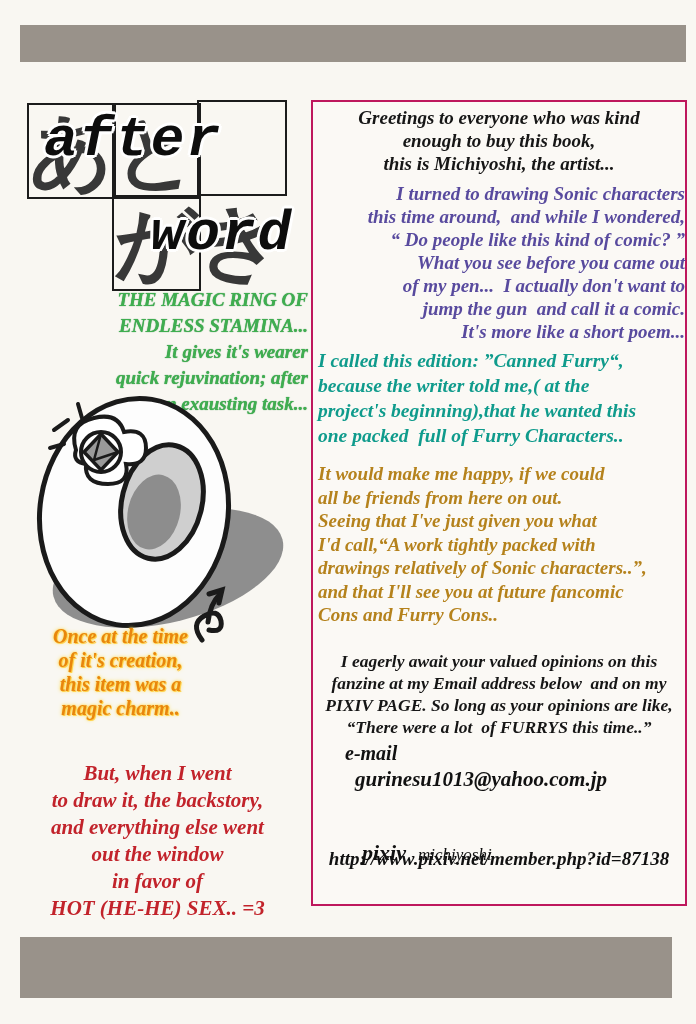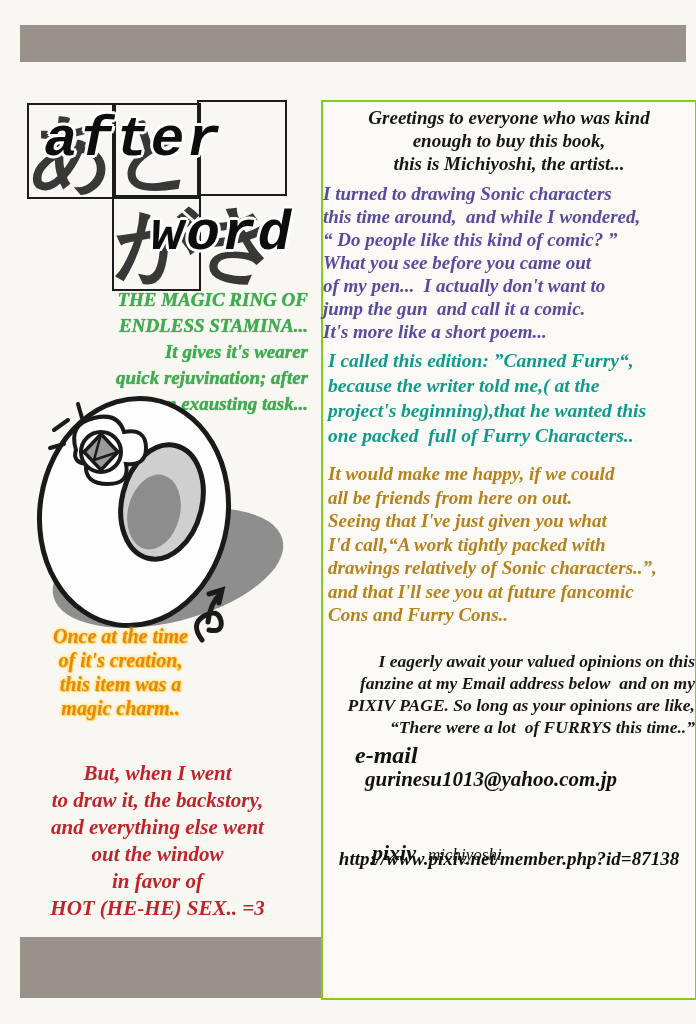--- a/index.html
+++ b/index.html
@@ -47,30 +47,30 @@
     font-size:20px;line-height:24px;color:#e8860d;
     text-shadow:0 0 2px #ffd23c,0 0 4px #ffe06a,1px 1px 0 #ffce4a;
   }
   .red-text{
     left:5px;top:760px;width:305px;text-align:center;
     font-size:21px;line-height:27px;color:#c2232b;
   }
 
   
   .letter-box{
-    position:absolute;left:321px;top:100px;width:376px;height:900px;
-    border:2px solid #84cc16;background:#fbf9f5;box-sizing:border-box;
+    position:absolute;left:311px;top:100px;width:376px;height:806px;
+    border:2px solid #be185d;background:#fbf9f5;box-sizing:border-box;
   }
   .lp{position:absolute;white-space:pre;font-style:italic;font-weight:700;}
   .greeting{top:4px;left:0;width:100%;text-align:center;font-size:19px;line-height:23px;color:#161616;}
-  .sonic{top:80px;left:0;width:100%;text-align:left;font-size:19px;line-height:23px;color:#584a9e;}
+  .sonic{top:80px;left:0;width:100%;text-align:right;font-size:19px;line-height:23px;color:#584a9e;}
   .canned{top:246px;left:5px;font-size:19.5px;line-height:25px;color:#0f9b8c;}
   .friends{top:360px;left:5px;font-size:19px;line-height:23.5px;color:#b5821c;}
-  .opinions{top:548px;left:0;width:100%;text-align:right;font-size:17.5px;line-height:22px;color:#161616;}
-  .email-label{top:640px;left:32px;font-size:24px;color:#111;}
+  .opinions{top:548px;left:0;width:100%;text-align:center;font-size:17.5px;line-height:22px;color:#161616;}
+  .email-label{top:640px;left:32px;font-size:20px;color:#111;}
   .email-address{top:665px;left:42px;font-size:21px;color:#111;}
   .pixiv-row{position:absolute;top:720px;left:25px;white-space:pre;}
   .pixiv-label{font-style:italic;font-weight:700;font-size:22px;color:#111;}
   .pixiv-name{font-style:italic;font-weight:500;font-size:17px;color:#111;margin-left:12px;}
   .pixiv-url{top:746px;left:0;width:100%;text-align:center;font-size:19px;color:#111;}
 
   .ring-svg{position:absolute;left:16px;top:390px;}
 </style>
 </head>
 <body>

